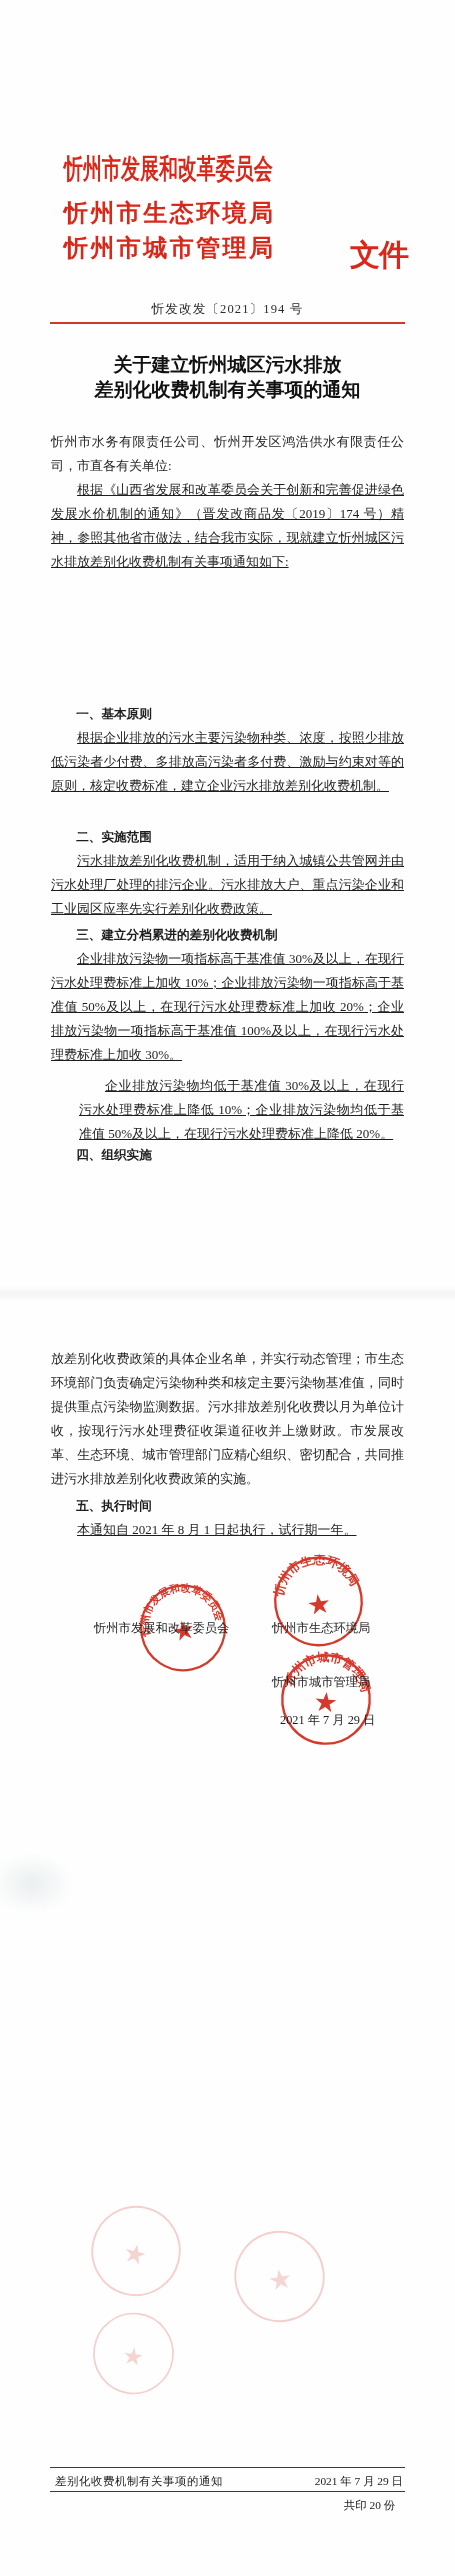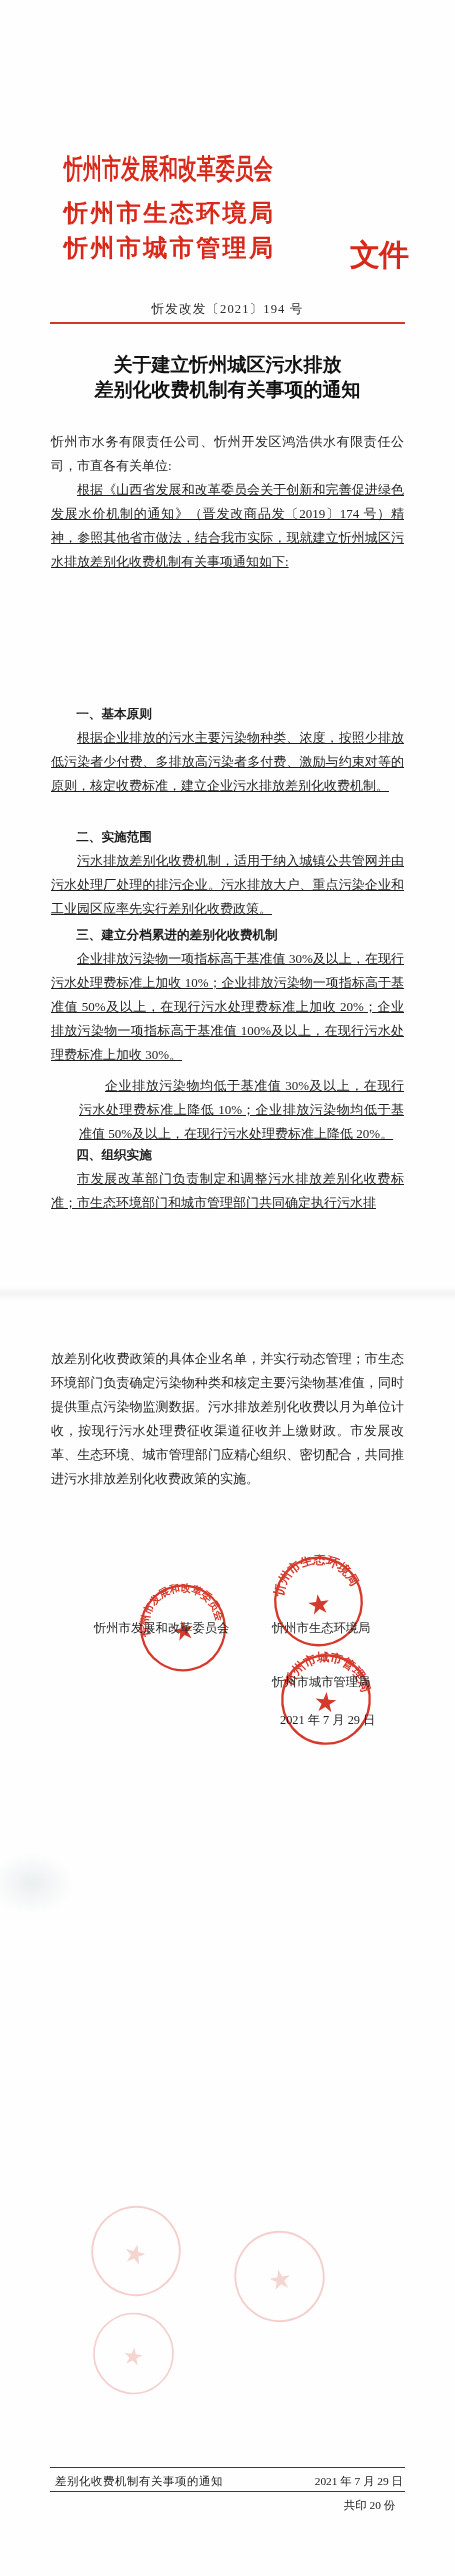--- a/index.html
+++ b/index.html
@@ -98,29 +98,32 @@
   </div>
 
   <div class="body-block" style="top:923px;">
     <p class="sec-heading">三、建立分档累进的差别化收费机制</p>
     <p class="indent">企业排放污染物一项指标高于基准值 30%及以上，在现行污水处理费标准上加收 10%；企业排放污染物一项指标高于基准值 50%及以上，在现行污水处理费标准上加收 20%；企业排放污染物一项指标高于基准值 100%及以上，在现行污水处理费标准上加收 30%。</p>
     <p class="indent gap-sm">企业排放污染物均低于基准值 30%及以上，在现行污水处理费标准上降低 10%；企业排放污染物均低于基准值 50%及以上，在现行污水处理费标准上降低 20%。</p>
   </div>
 
   <div class="body-block" style="top:1143px;">
     <p class="sec-heading">四、组织实施</p>
-    <p class="indent">市发展改革部门负责制定和调整污水排放差别化收费标准；市生态环境部门和城市管理部门共同确定执行污水排</p>
   </div>
 
   <div class="page-break-shadow"></div>
 
   <div class="body-block pg2" style="top:1347px;">
     <p class="noindent">放差别化收费政策的具体企业名单，并实行动态管理；市生态环境部门负责确定污染物种类和核定主要污染物基准值，同时提供重点污染物监测数据。污水排放差别化收费以月为单位计收，按现行污水处理费征收渠道征收并上缴财政。市发展改革、生态环境、城市管理部门应精心组织、密切配合，共同推进污水排放差别化收费政策的实施。</p>
   </div>
 
+  <div class="body-block" style="top:1494px;">
+    <p class="sec-heading">五、执行时间</p>
+    <p class="indent">本通知自 2021 年 8 月 1 日起执行，试行期一年。</p>
+  </div>
 
   <div class="sig-text" style="left:94px; top:1620px;">忻州市发展和改革委员会</div>
   <div class="sig-text" style="left:272px; top:1620px;">忻州市生态环境局</div>
   <div class="sig-text" style="left:272px; top:1674px;">忻州市城市管理局</div>
   <div class="sig-text" style="left:280px; top:1712px;">2021 年 7 月 29 日</div>
 
   <svg class="seal" style="left:136px; top:1583px; width:94px; height:90px; transform:rotate(-12deg);" viewBox="0 0 200 200">
     <defs>
         <path id="arc1" d="M 30 124 A 76 76 0 1 1 170 124" fill="none"></path>
       </defs>

